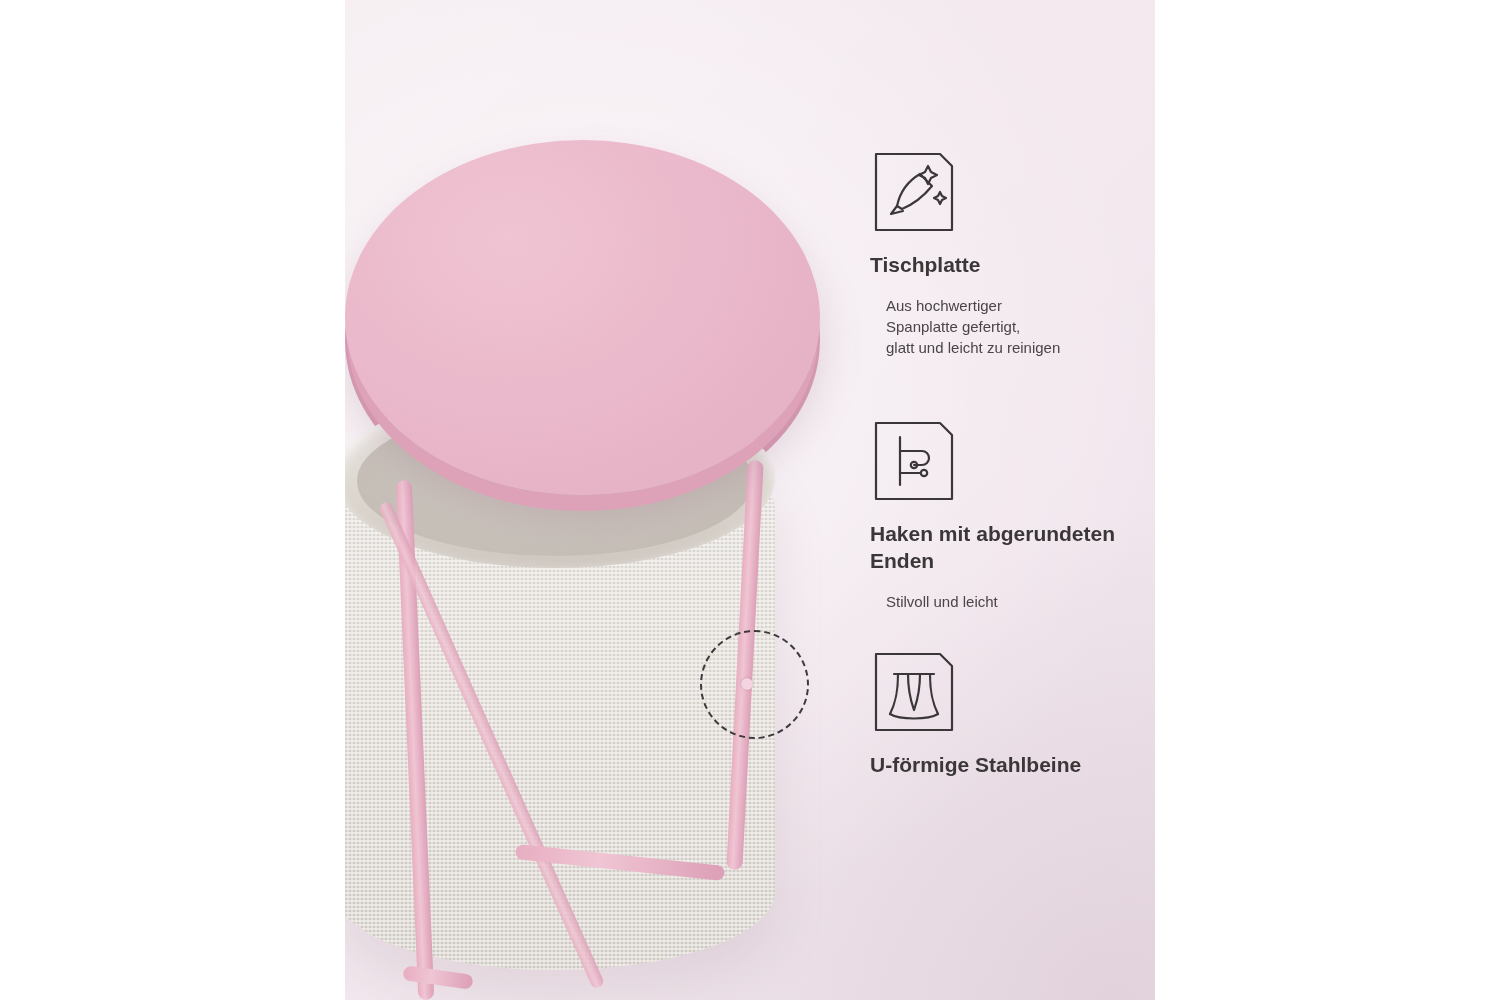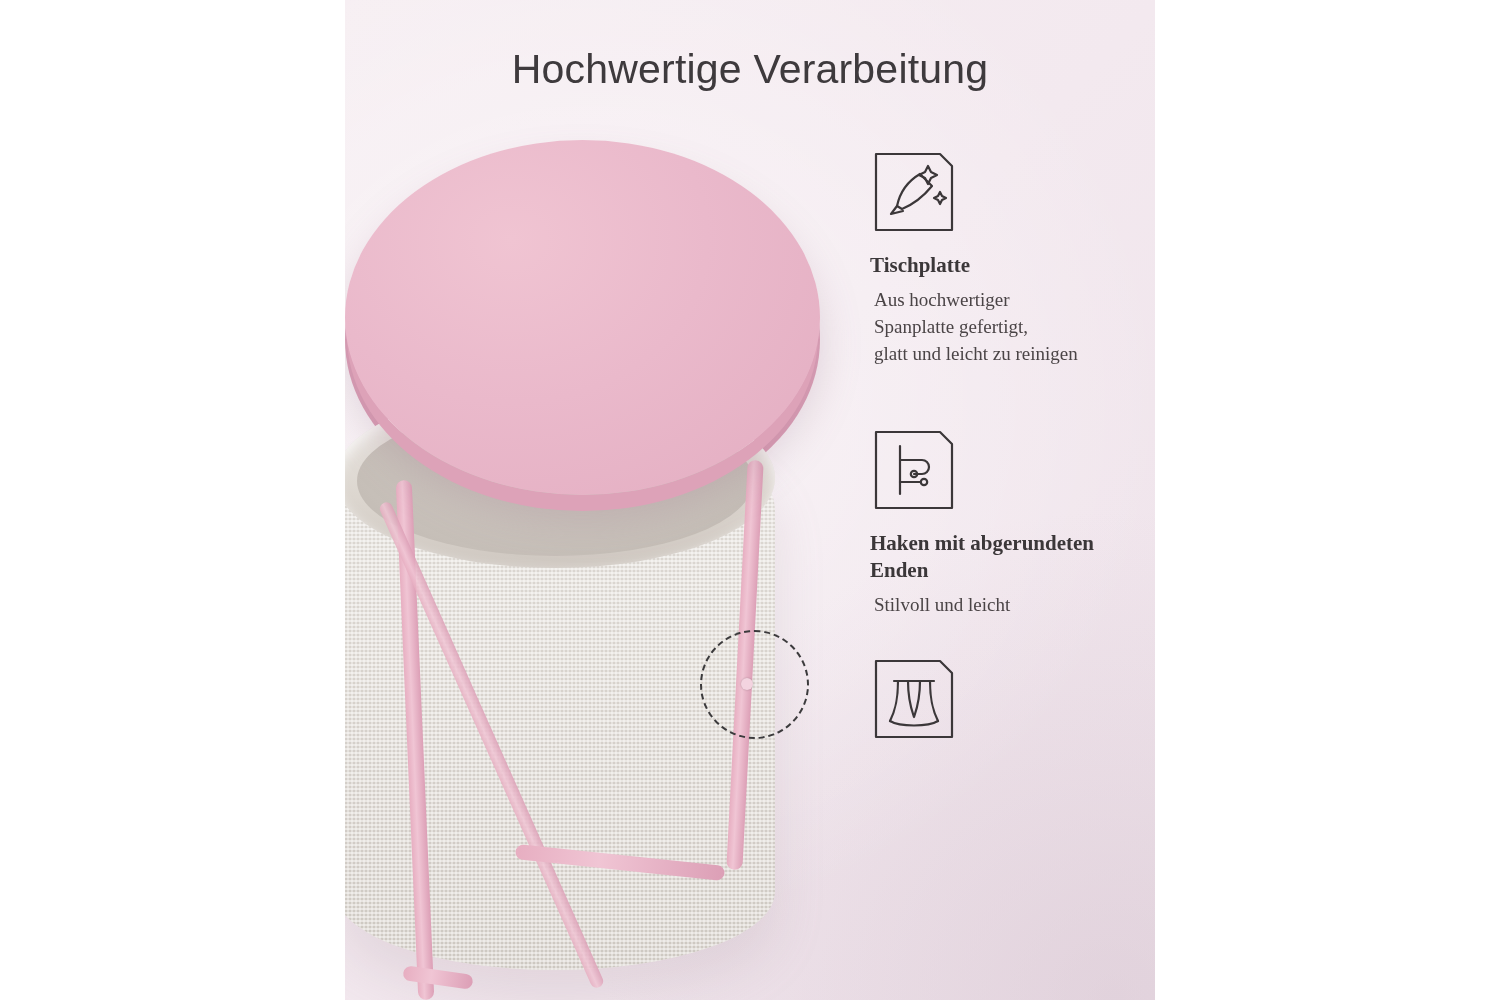--- a/index.html
+++ b/index.html
@@ -198,56 +198,54 @@
   #features {
     position: absolute;
     left: 525px;
     top: 148px;
     width: 275px;
     z-index: 7;
   }
 
   .feature {
     margin-bottom: 26px;
-    font-family: Liberation Serif, serif;
   }
 
   .feature-icon {
     width: 88px;
     height: 88px;
     margin-bottom: 16px;
   }
 
   .feature-title {
     font-size: 21px;
     font-weight: bold;
     color: #3b3739;
     line-height: 1.28;
     margin: 0 0 8px 0;
   }
 
   .feature-desc {
-    font-size: 19px;
+    font-size: 15px;
     color: #4a4446;
     line-height: 1.42;
-    margin: 4px;
+    margin: 16px;
     white-space: pre-line;
   }
 
   .f-gap-1 { margin-bottom: 58px; }
   .f-gap-2 { margin-bottom: 36px; }
 </style>
 </head>
 <body>
 
 <div id="stage">
 
   <div id="panel">
 
-    <div id="headline">Hochwertige Verarbeitung</div>
 
     <div id="scene">
 
       <div class="basket">
         <div class="basket-texture"></div>
       </div>
       <div class="basket-rim"></div>
       <div class="basket-inner"></div>
 
       <div class="leg leg-front-left"></div>
@@ -301,17 +299,18 @@
         <div class="feature-icon">
           <svg viewBox="0 0 88 88" width="88" height="88" fill="none" stroke="#3b3739" stroke-width="2.2" stroke-linecap="round" stroke-linejoin="round">
             <path d="M6 6 H70 L82 18 V82 H6 Z"></path>
             <path d="M24 26 H64"></path>
             <path d="M28 26 C28 48 24 58 20 66"></path>
             <path d="M60 26 C60 48 64 58 68 66"></path>
             <path d="M38 26 C38 46 42 56 44 62 C46 56 50 46 50 26"></path>
             <path d="M20 66 C30 72 58 72 68 66"></path>
           </svg>
         </div>
+        <p class="feature-title">U-förmige Stahlbeine</p>
       </div>
 
     </div>
   </div>
 </div>
 
 </body></html>

